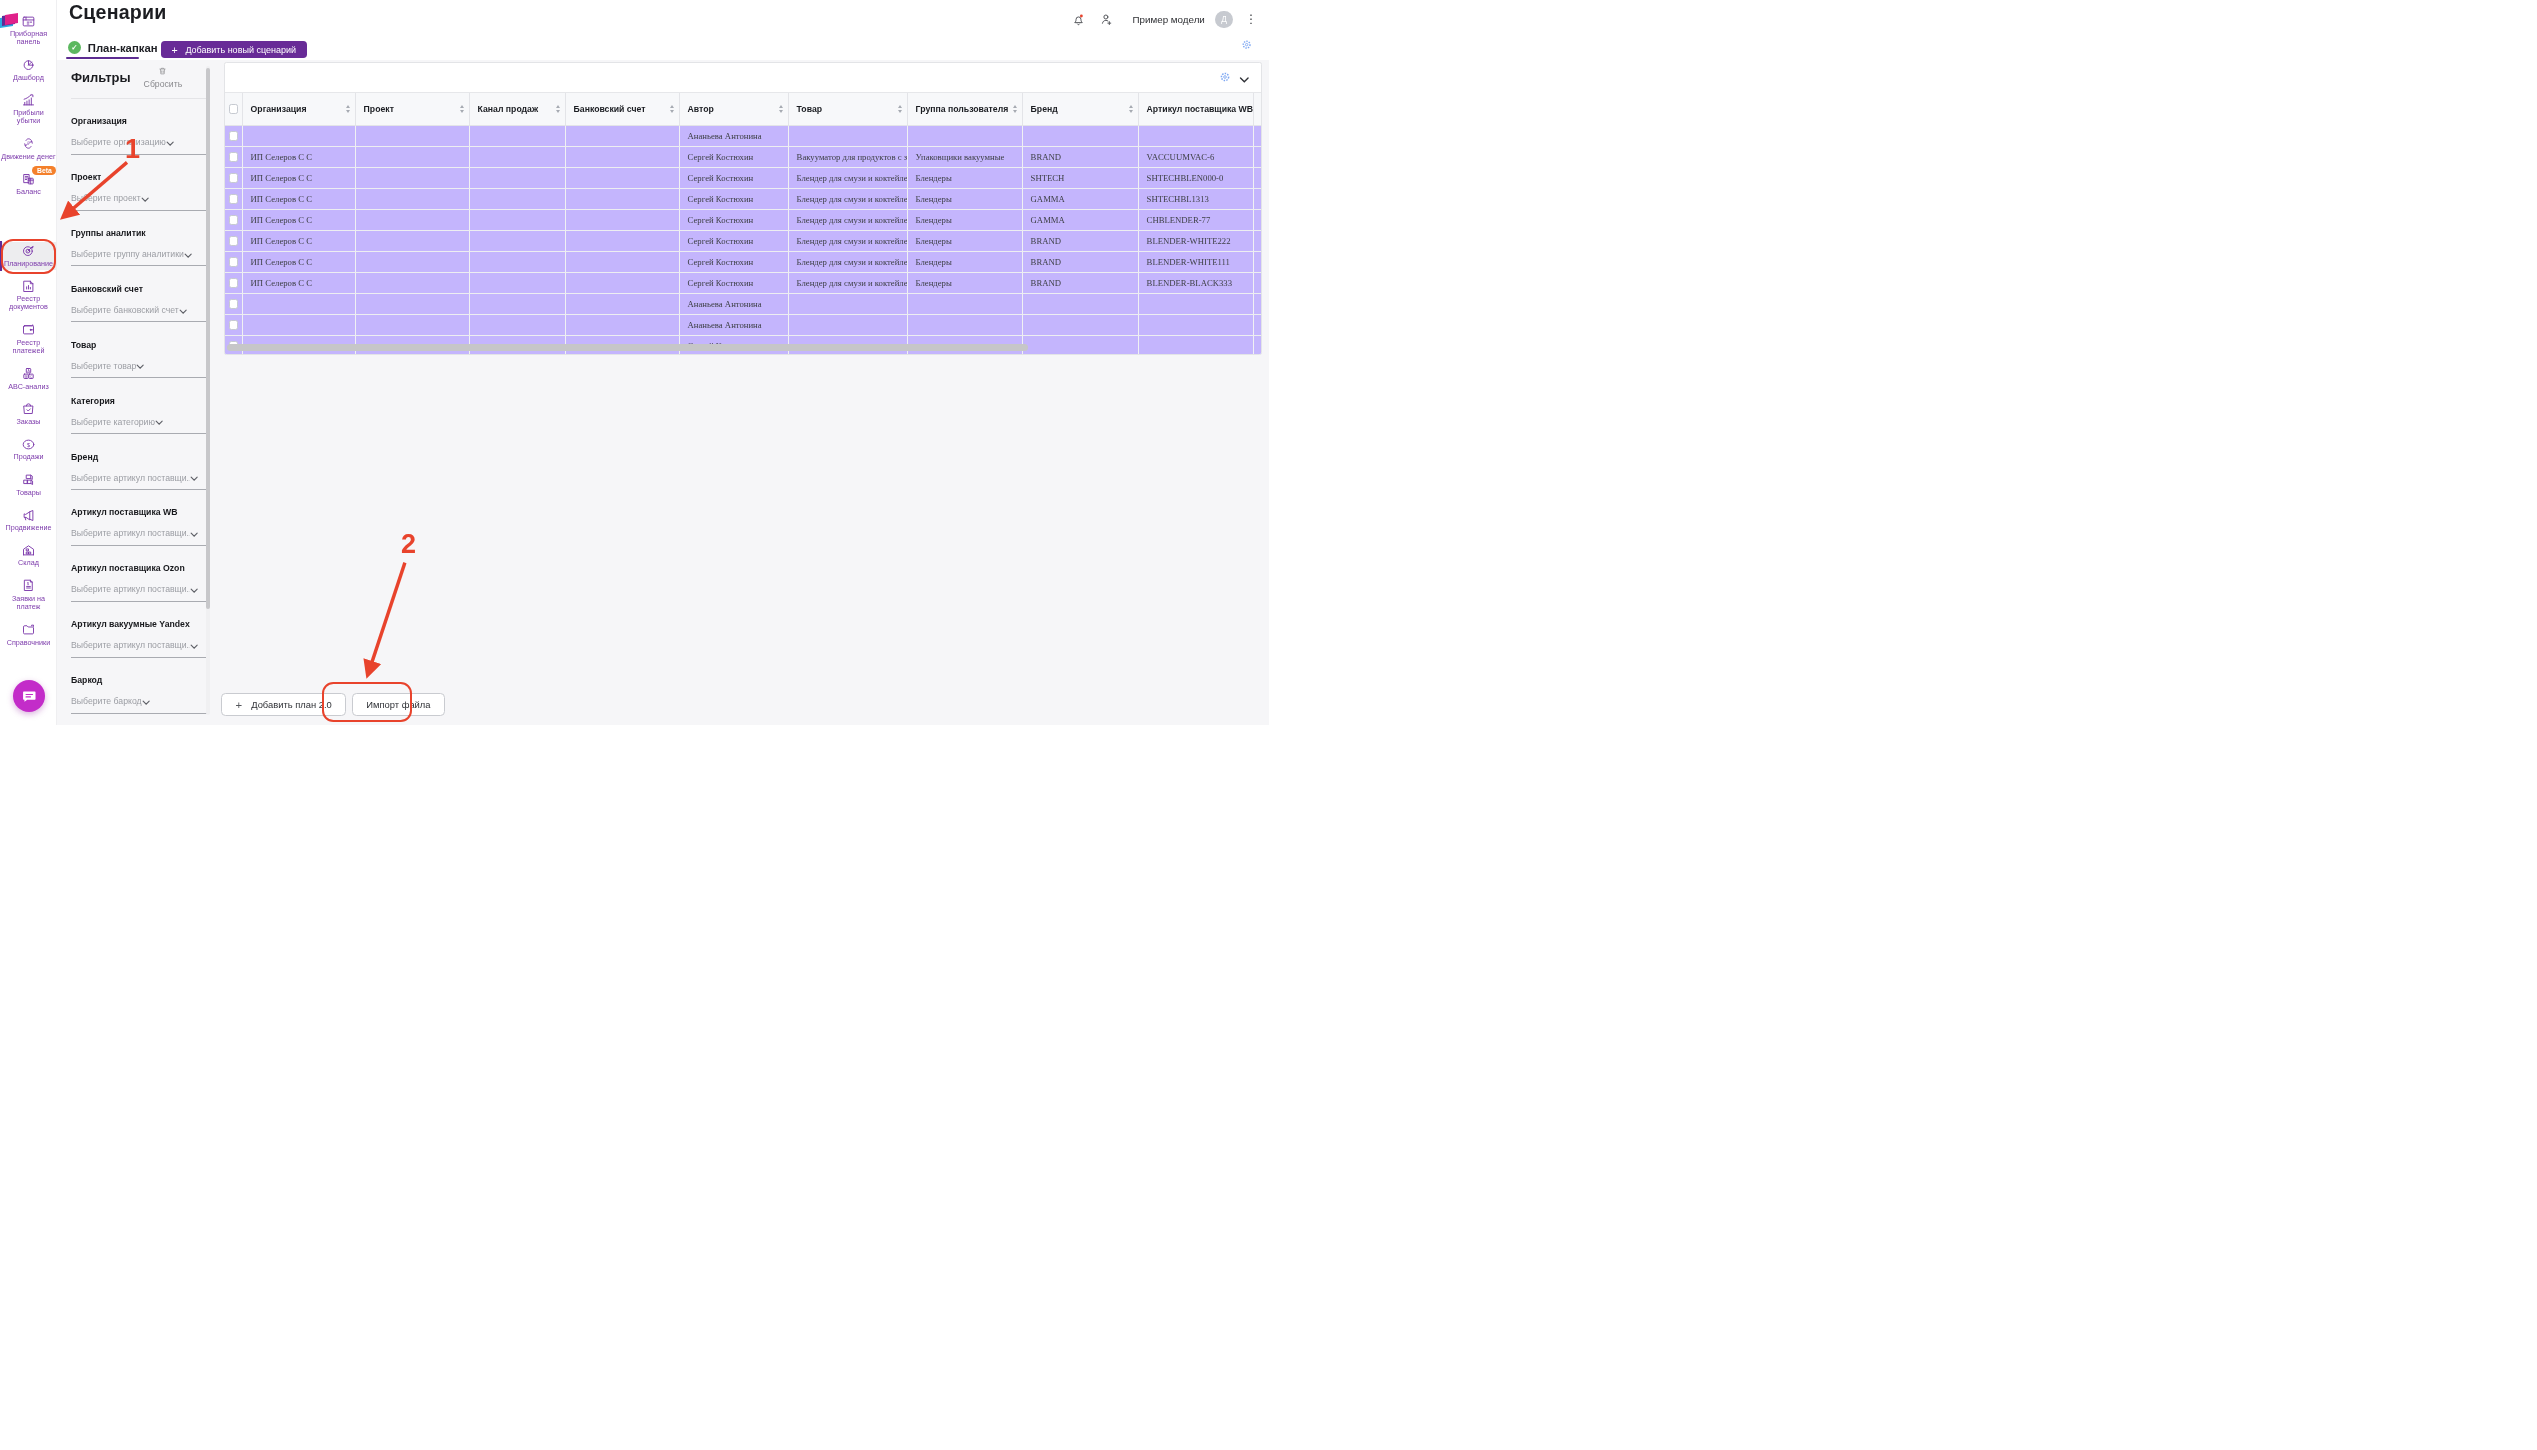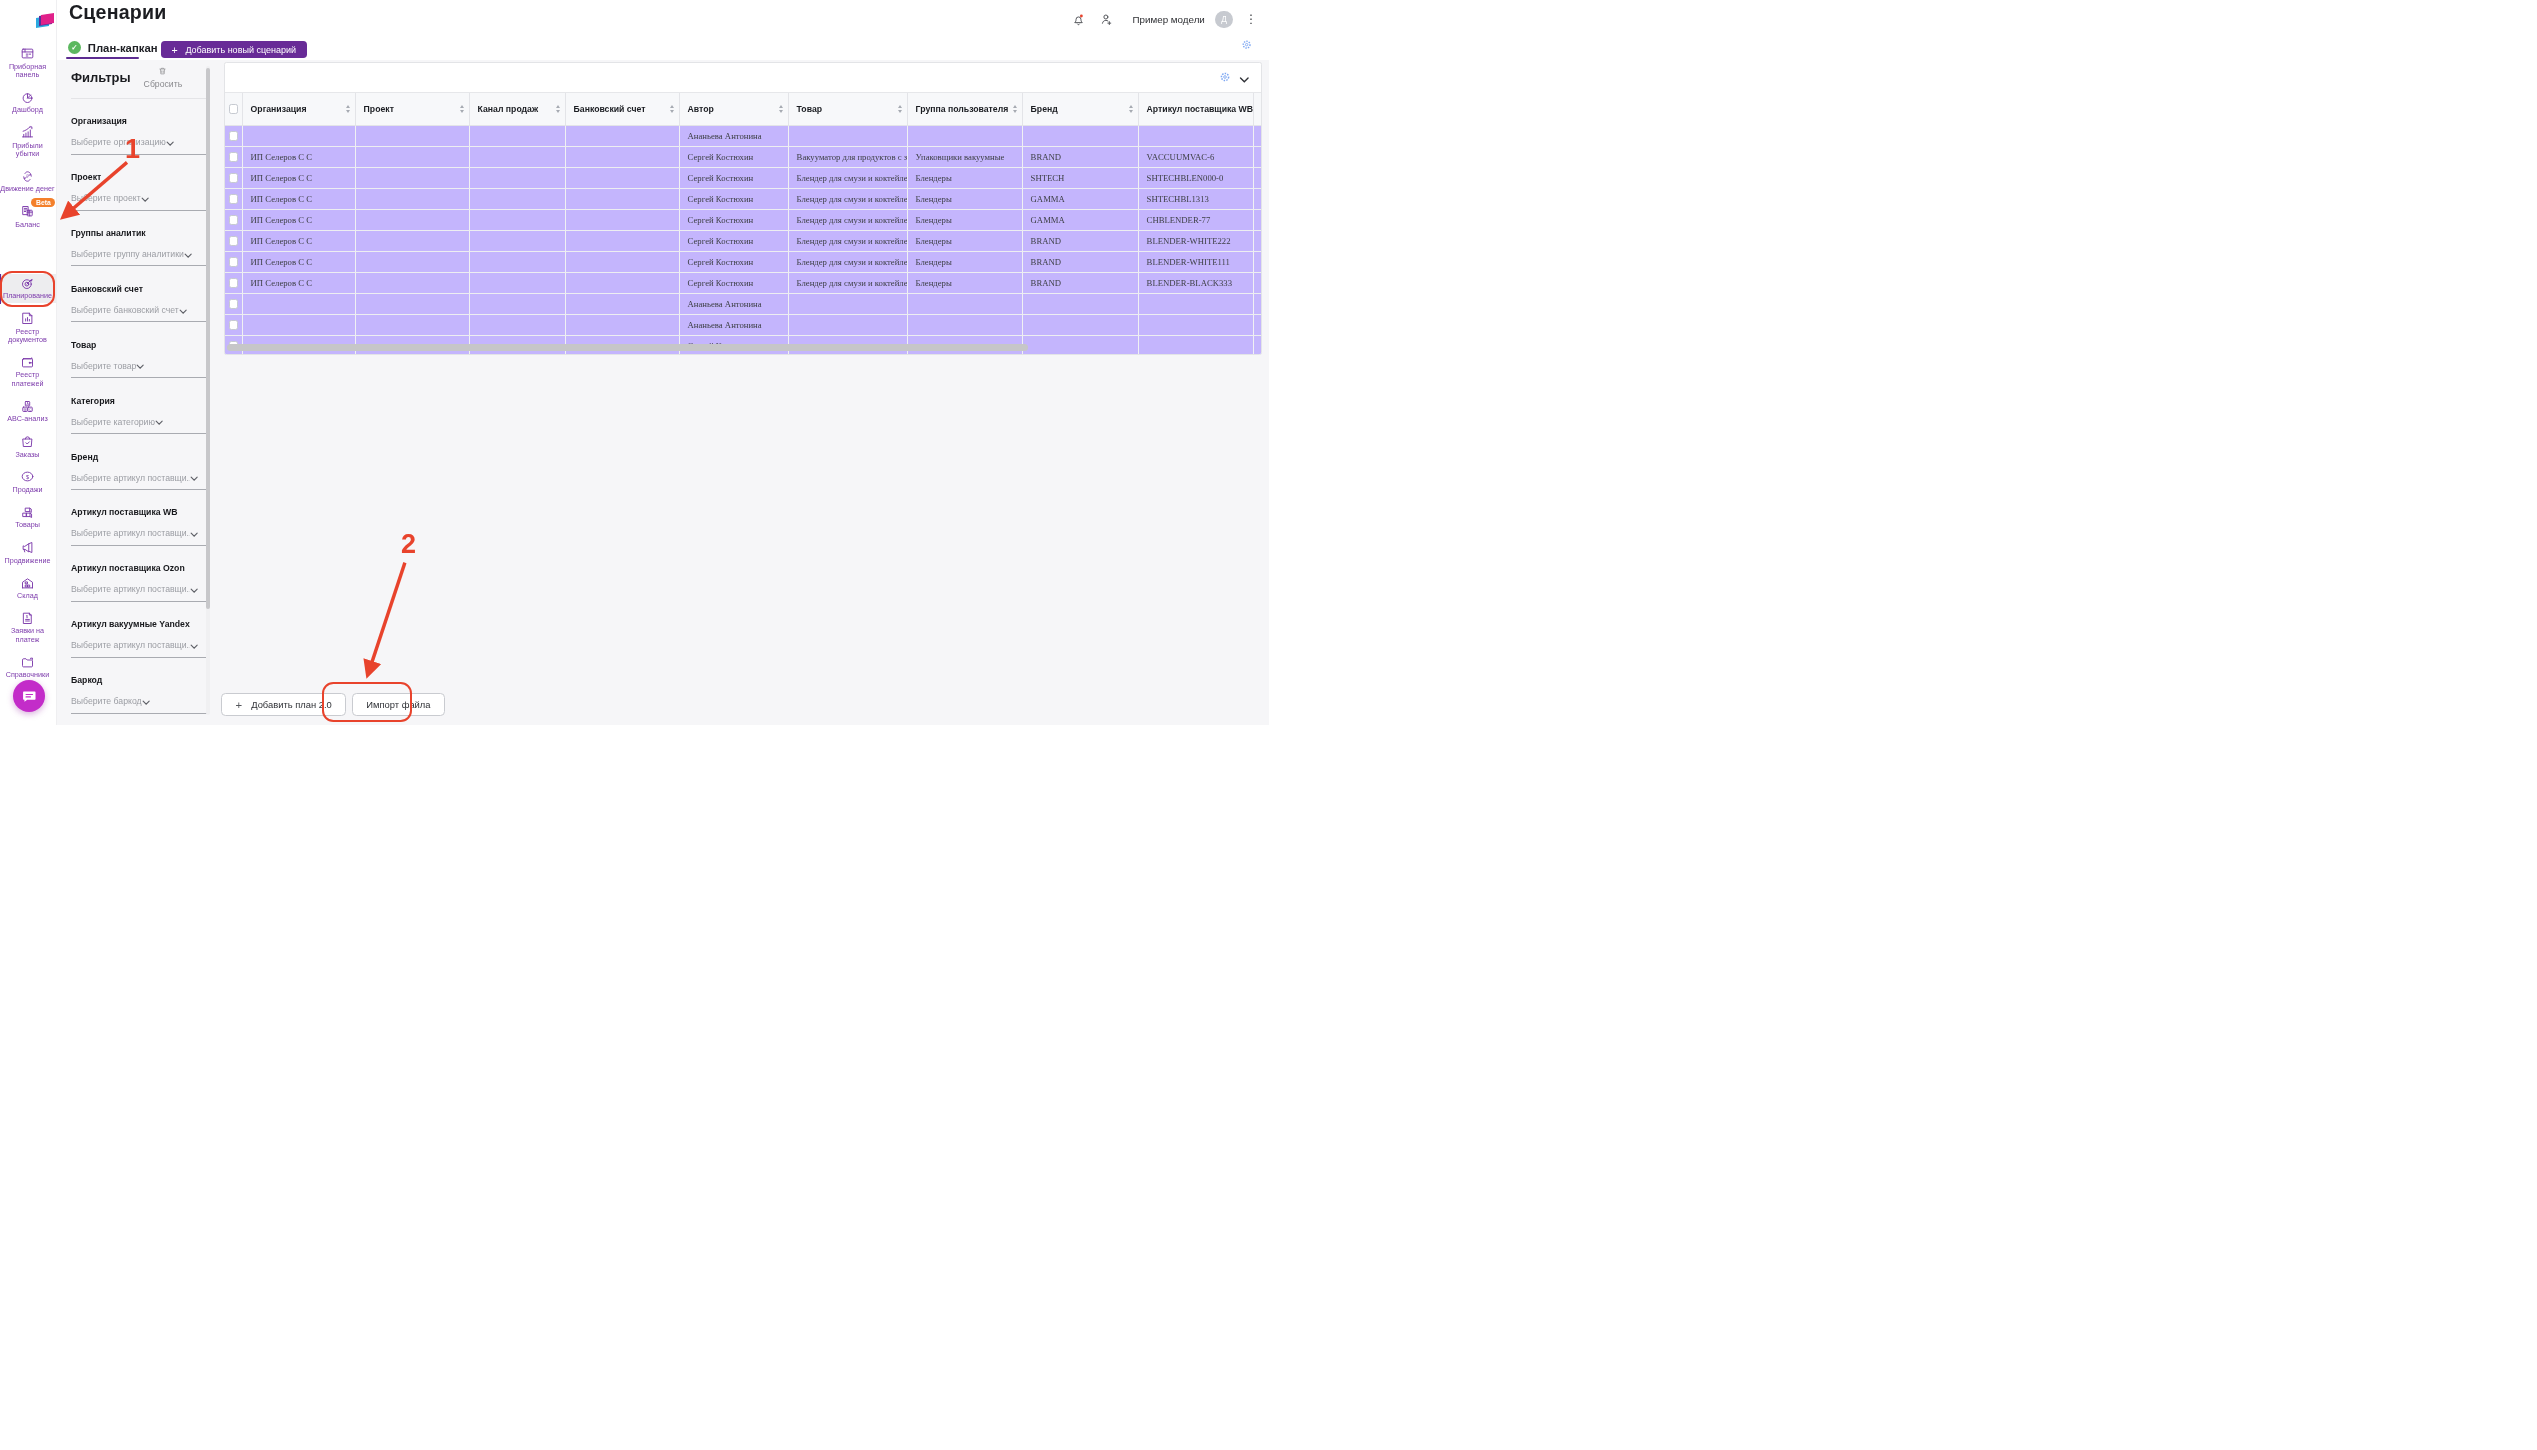--- a/index.html
+++ b/index.html
@@ -1,20 +1,20 @@
 <!DOCTYPE html>
 <html style="font-size:12px"><head>
 <meta charset="utf-8">
 <style>
   * { margin:0; padding:0; box-sizing:border-box; }
   html,body { width:1269px; height:725px; overflow:hidden; }
   body { font-family:"Liberation Sans", sans-serif; background:#ffffff; position:relative; color:#26272b; }
 
   
-  .sidebar { position:absolute; left:0; top:0; width:57px; height:725px; background:#fff; border-right:0.8px solid #EFEFF1; display:flex; flex-direction:column; align-items:flex-end; padding-top:12px; z-index:5; }
+  .sidebar { position:absolute; left:0; top:0; width:57px; height:725px; background:#fff; border-right:0.8px solid #EFEFF1; display:flex; flex-direction:row; align-items:flex-start; padding-top:12px; z-index:5; }
   .logo { width:19.6px; height:16.6px; position:relative; margin-bottom:16px; }
   .logo .l1 { position:absolute; left:0; top:4.5px; width:13px; height:9.8px; background:#2BA8E0; transform:skewY(-8deg); }
   .logo .l2 { position:absolute; left:4.5px; top:1.5px; width:13px; height:9.8px; background:#E0218A; transform:skewY(-8deg); }
   .logo .l3 { position:absolute; left:2.3px; top:3px; width:13px; height:9.8px; background:#5E2B97; transform:skewY(-8deg); }
   .sb-item { width:57px; display:flex; flex-direction:column; align-items:center; padding:1.5px 0.8px 2.3px; margin-bottom:6.8px; position:relative; cursor:pointer; }
   .sb-item .ic { width:15px; height:15px; display:flex; align-items:center; justify-content:center; }
   .sb-item .ic svg { width:15px; height:15px; }
   .sb-item .lbl { margin-top:1.5px; font-size:7.2px; line-height:8.3px; text-align:center; color:#7C3AAB; max-width:55px; }
   .sb-item.active { background:#EDEDEF;margin-top:43px; }
   .sb-item.active::before { content:""; position:absolute; left:0; top:-0.8px; bottom:-0.8px; width:2.3px; background:#5E2B97; }

